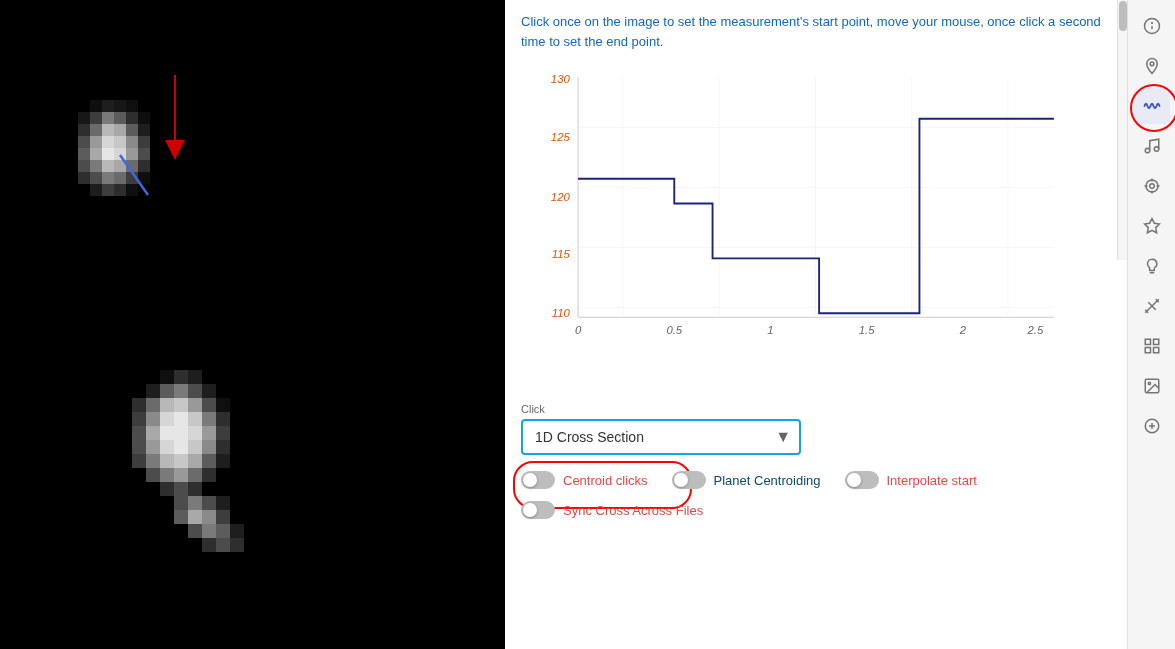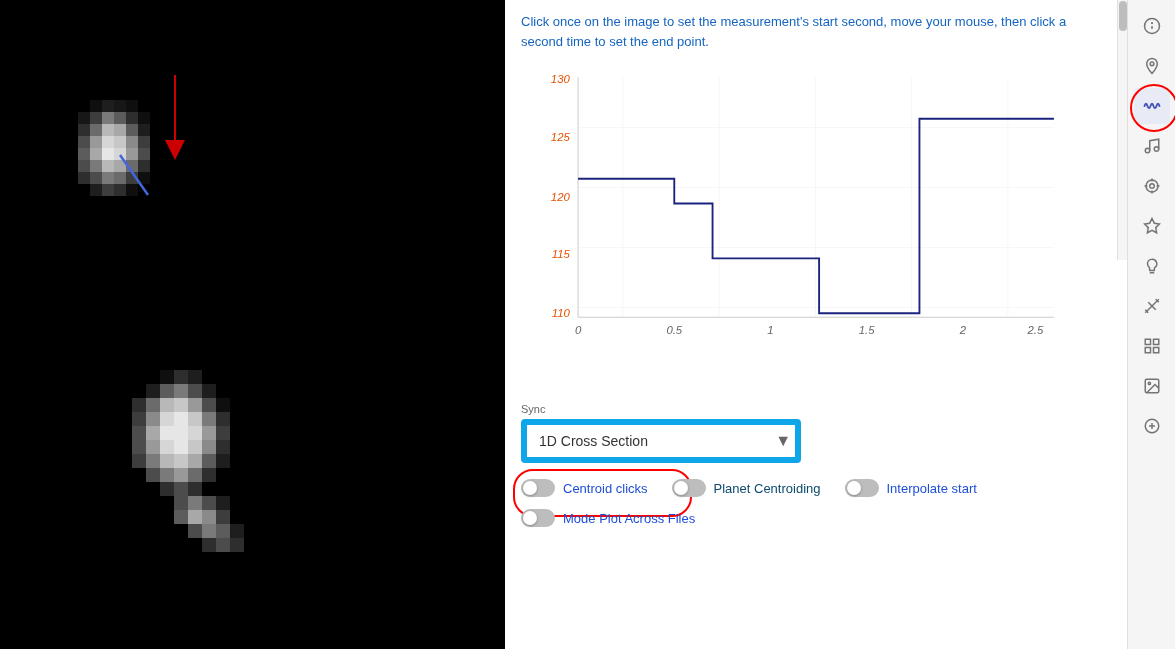--- a/index.html
+++ b/index.html
@@ -104,21 +104,21 @@
     }
 
     .mode-select-wrapper {
       position: relative;
       width: 280px;
     }
 
     .mode-select {
       width: 100%;
       padding: 8px 32px 8px 12px;
-      border: 6px solid #0ea5e9;
+      border: 2px solid #0ea5e9;
       border-radius: 4px;
       font-size: 14px;
       appearance: none;
       background: #fff;
       cursor: pointer;
       color: #333;
     }
 
     .select-arrow {
       position: absolute;
@@ -177,21 +177,21 @@
       border-radius: 50%;
       background: #fff;
       top: 2px;
       transition: left 0.2s;
       box-shadow: 0 1px 3px rgba(0,0,0,0.3);
     }
     .toggle-switch.off .toggle-knob { left: 2px; }
 
     .toggle-label {
       font-size: 13px;
-      color: #1d4ed8;
+      color: #ef4444;
     }
 
     .toggle-label.disabled { color: #0c4a6e; }
 
     
     .toggles-row2 {
       display: flex;
       gap: 24px;
       align-items: center;
     }
@@ -359,21 +359,21 @@
 <div class="right-wrapper">
 
   <div class="main-content">
 
     <div style="position:absolute; right:48px; top:0; width:10px; height:260px; background:#f5f5f5; border-left:1px solid #e0e0e0; z-index:10;">
       <div style="width:8px; height:30px; background:#bdbdbd; border-radius:4px; margin:1px;"></div>
     </div>
 
     <div class="scroll-area">
 
-      <p class="instruction-text">Click once on the image to set the measurement's start second, move your mouse, then click a second time to set the end point.</p>
+      <p class="instruction-text">Click once on the image to set the measurement's start point, move your mouse, once click a second time to set the end point.</p>
 
       <div class="chart-container">
         <svg class="chart-svg" viewBox="0 0 560 290" xmlns="http://www.w3.org/2000/svg">
 
           <defs>
             <pattern id="grid" width="93" height="58" patternUnits="userSpaceOnUse">
               <path d="M 93 0 L 0 0 0 58" fill="none" stroke="#e0e0e0" stroke-width="0.5"></path>
             </pattern>
           </defs>
 
@@ -405,21 +405,21 @@
               283,238
               380,238
               380,50
               510,50
             " fill="none" stroke="#1a237e" stroke-width="1.8"></polyline>
 
         </svg>
       </div>
 
       <div class="mode-section">
-        <div class="mode-label">Sync</div>
+        <div class="mode-label">Click</div>
         <div class="mode-select-wrapper">
           <select class="mode-select">
             <option>1D Cross Section</option>
             <option>2D Cross Section</option>
             <option>Line Profile</option>
           </select>
           <span class="select-arrow">▼</span>
         </div>
       </div>
 
@@ -445,21 +445,21 @@
           </div>
           <span class="toggle-label">Interpolate start</span>
         </div>
       </div>
 
       <div class="toggles-row2">
         <div class="toggle-item">
           <div class="toggle-switch off">
             <div class="toggle-knob"></div>
           </div>
-          <span class="toggle-label">Mode Plot Across Files</span>
+          <span class="toggle-label">Sync Cross Across Files</span>
         </div>
       </div>
 
     </div>
   </div>
 
   <div class="sidebar">
 
     <div class="sidebar-icon">
       <svg width="18" height="18" viewBox="0 0 24 24" fill="none" stroke="#757575" stroke-width="2">

